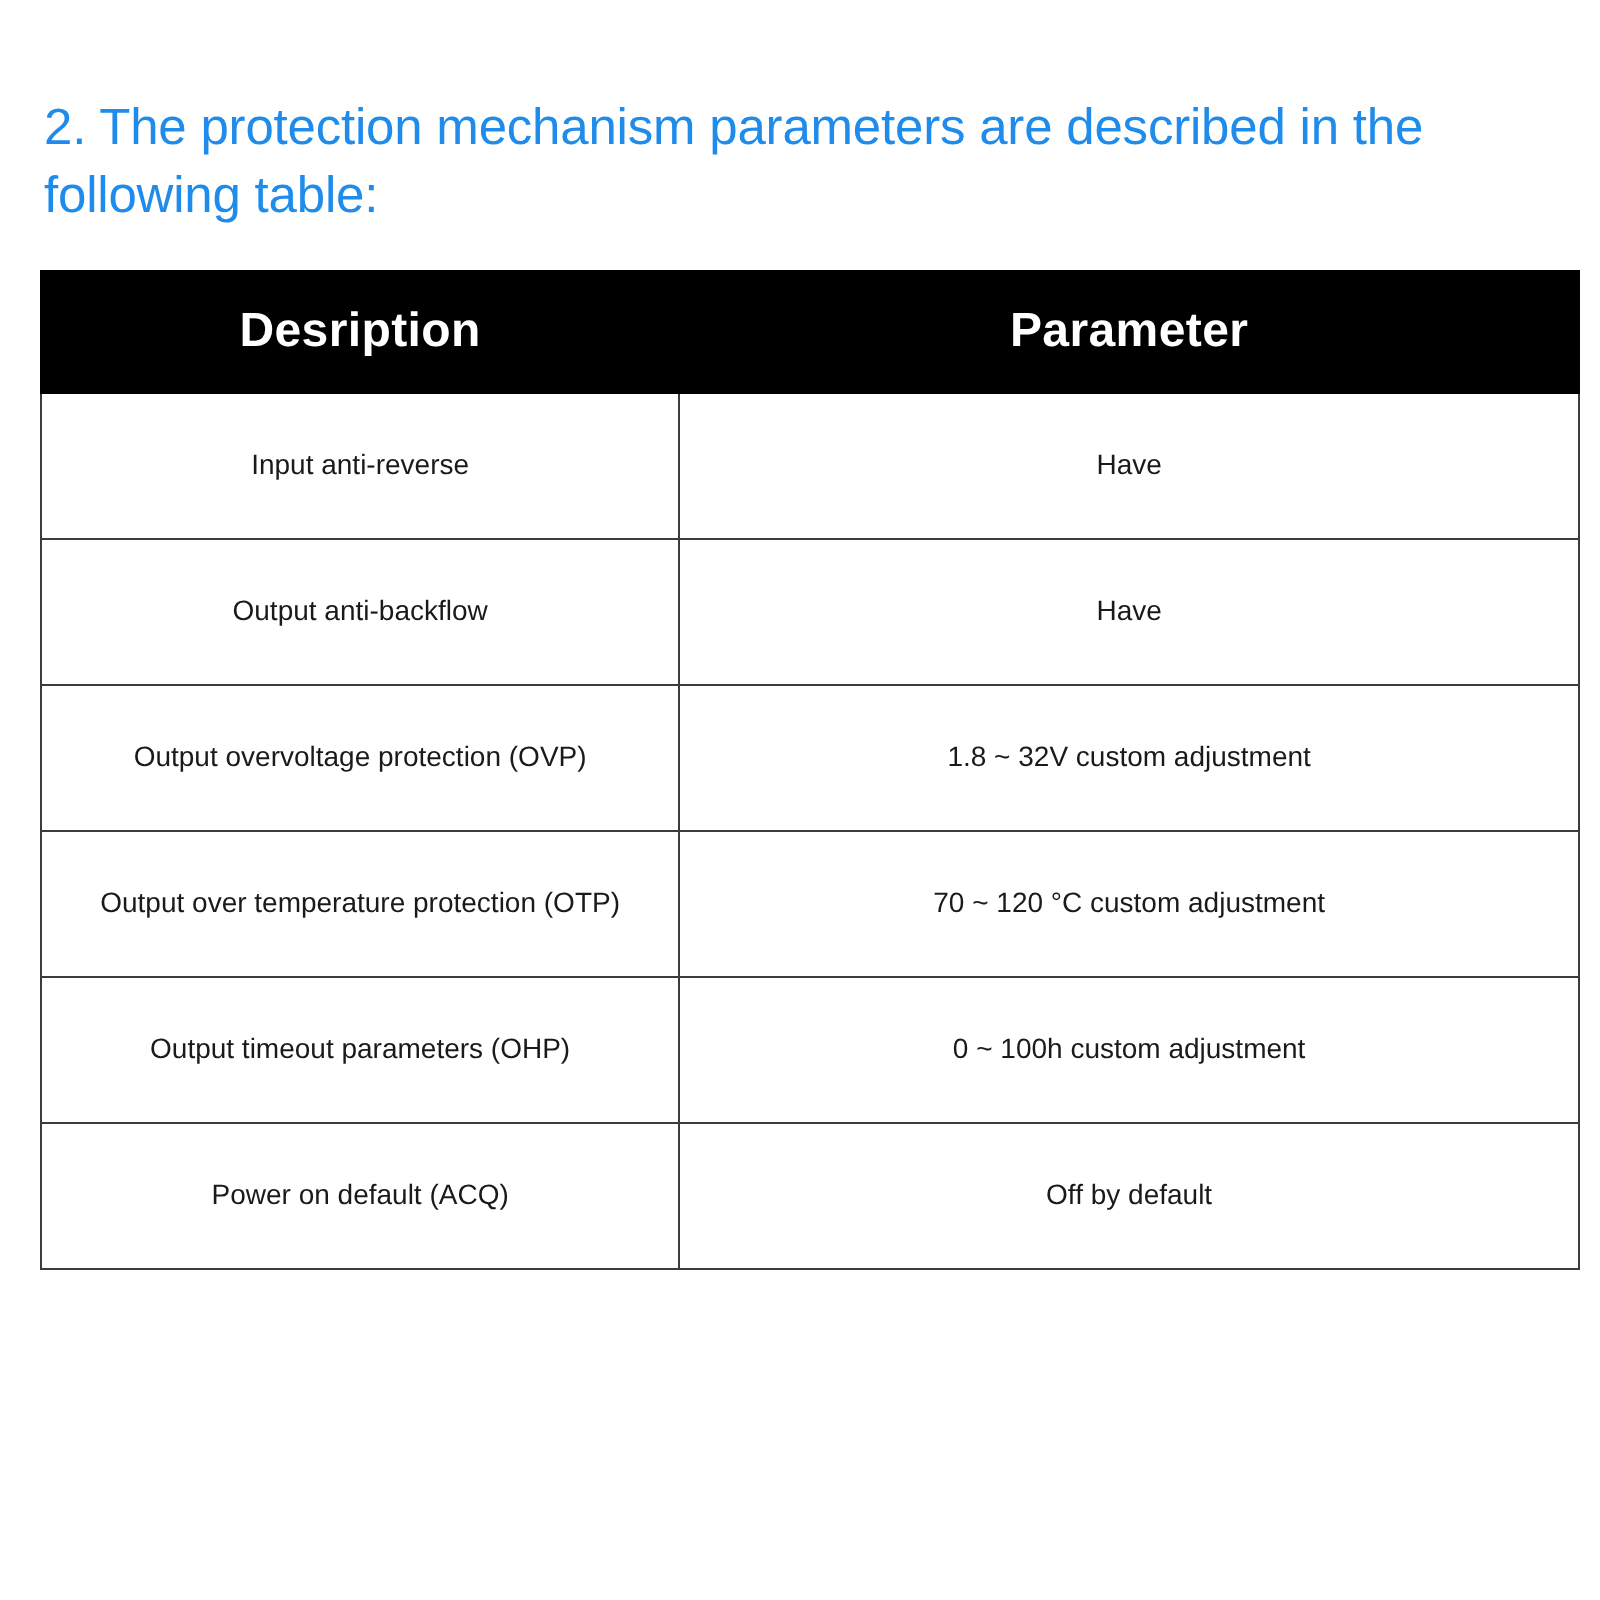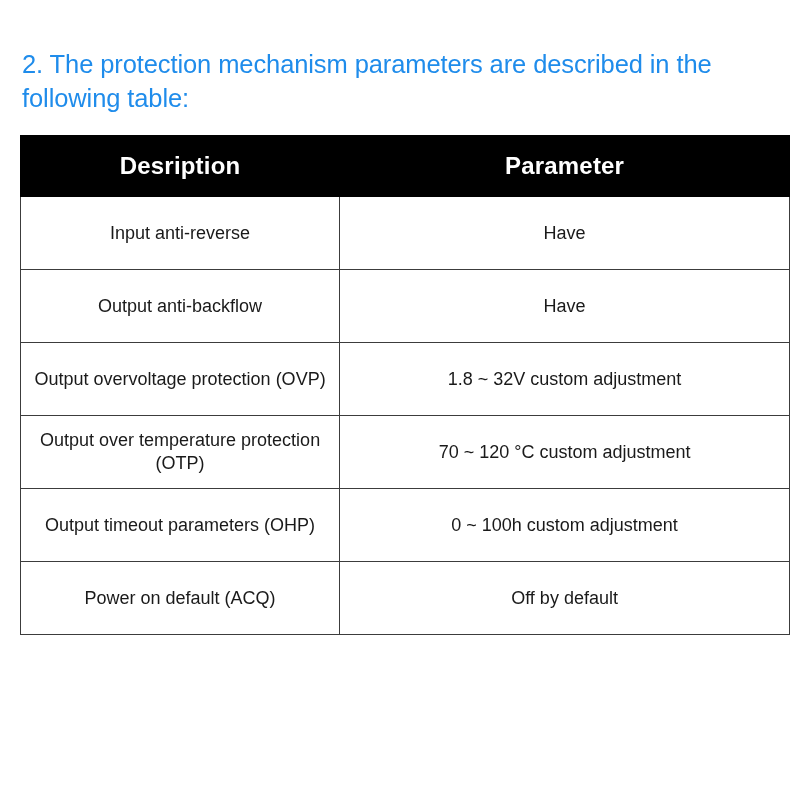--- a/index.html
+++ b/index.html
@@ -45,21 +45,21 @@
   table.spec thead th {
     background: #000000;
     color: #ffffff;
     font-size: 24px;
     font-weight: 700;
     height: 58px;
     border-color: #000000;
     letter-spacing: 0.2px;
   }
   table.spec tbody td {
-    font-size: 18px;
+    font-size: 14px;
     height: 64px;
     padding: 4px 8px;
     line-height: 1.28;
   }
   .col-desc { width: 41.5%; }
   .col-param { width: 58.5%; }
   .twoline { line-height: 1.3; margin-left: 40px; }
 </style>
 </head>
 <body>

